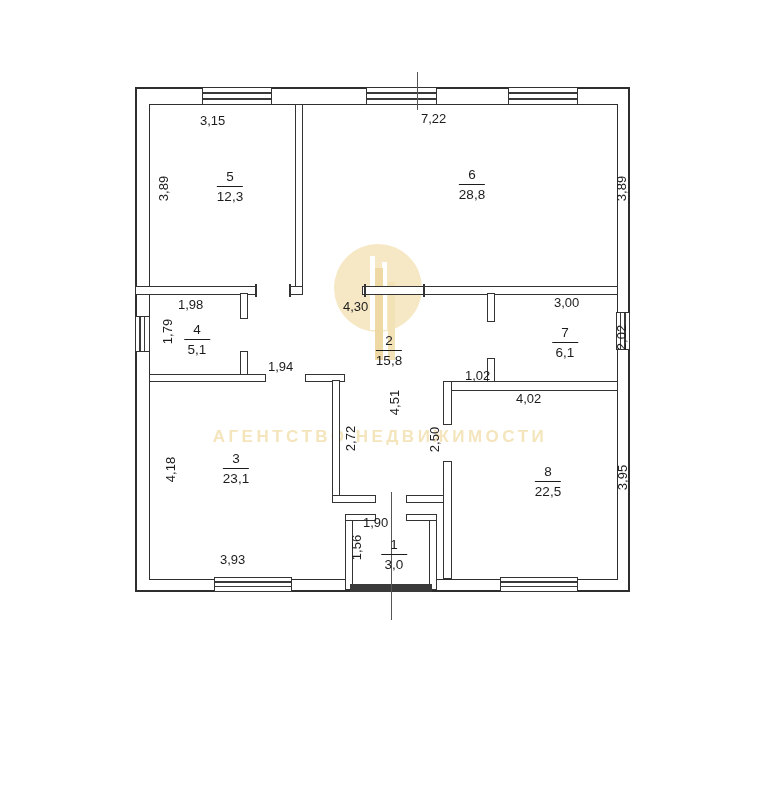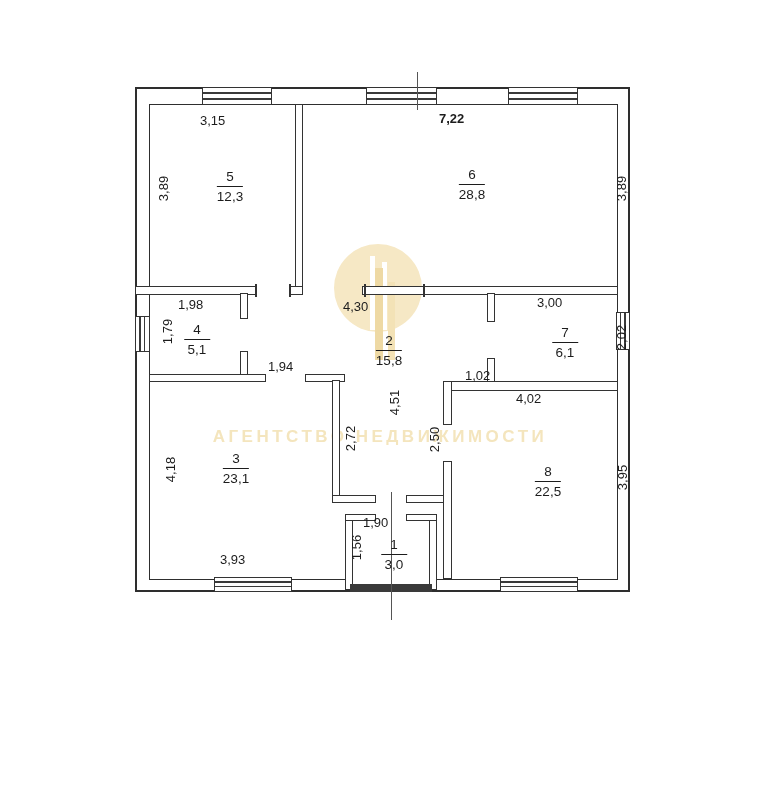--- a/index.html
+++ b/index.html
@@ -85,26 +85,26 @@
 
   <div class="axis" style="left:417px;top:72px;height:38px;"></div>
   <div class="axis" style="left:391px;top:492px;height:128px;"></div>
 
   <div class="tick" style="left:255px;top:284px;height:13px;"></div>
   <div class="tick" style="left:289px;top:284px;height:13px;"></div>
   <div class="tick" style="left:364px;top:284px;height:13px;"></div>
   <div class="tick" style="left:423px;top:284px;height:13px;"></div>
 
   <div class="dim h" style="left:228px;top:113px;">3,15</div>
-  <div class="dim h" style="left:467px;top:111px;font-weight:bold;">7,22</div>
+  <div class="dim h" style="left:449px;top:111px;">7,22</div>
   <div class="dim v" style="left:163px;top:190px;">3,89</div>
   <div class="dim v" style="left:621px;top:190px;">3,89</div>
   <div class="dim h" style="left:206px;top:297px;">1,98</div>
   <div class="dim h" style="left:371px;top:299px;">4,30</div>
-  <div class="dim h" style="left:565px;top:295px;">3,00</div>
+  <div class="dim h" style="left:582px;top:295px;">3,00</div>
   <div class="dim v" style="left:167px;top:333px;">1,79</div>
   <div class="dim v" style="left:621px;top:339px;">2,02</div>
   <div class="dim h" style="left:296px;top:359px;">1,94</div>
   <div class="dim h" style="left:493px;top:368px;">1,02</div>
   <div class="dim h" style="left:544px;top:391px;">4,02</div>
   <div class="dim v" style="left:394px;top:404px;">4,51</div>
   <div class="dim v" style="left:350px;top:440px;">2,72</div>
   <div class="dim v" style="left:434px;top:441px;">2,50</div>
   <div class="dim v" style="left:170px;top:471px;">4,18</div>
   <div class="dim v" style="left:622px;top:479px;">3,95</div>

